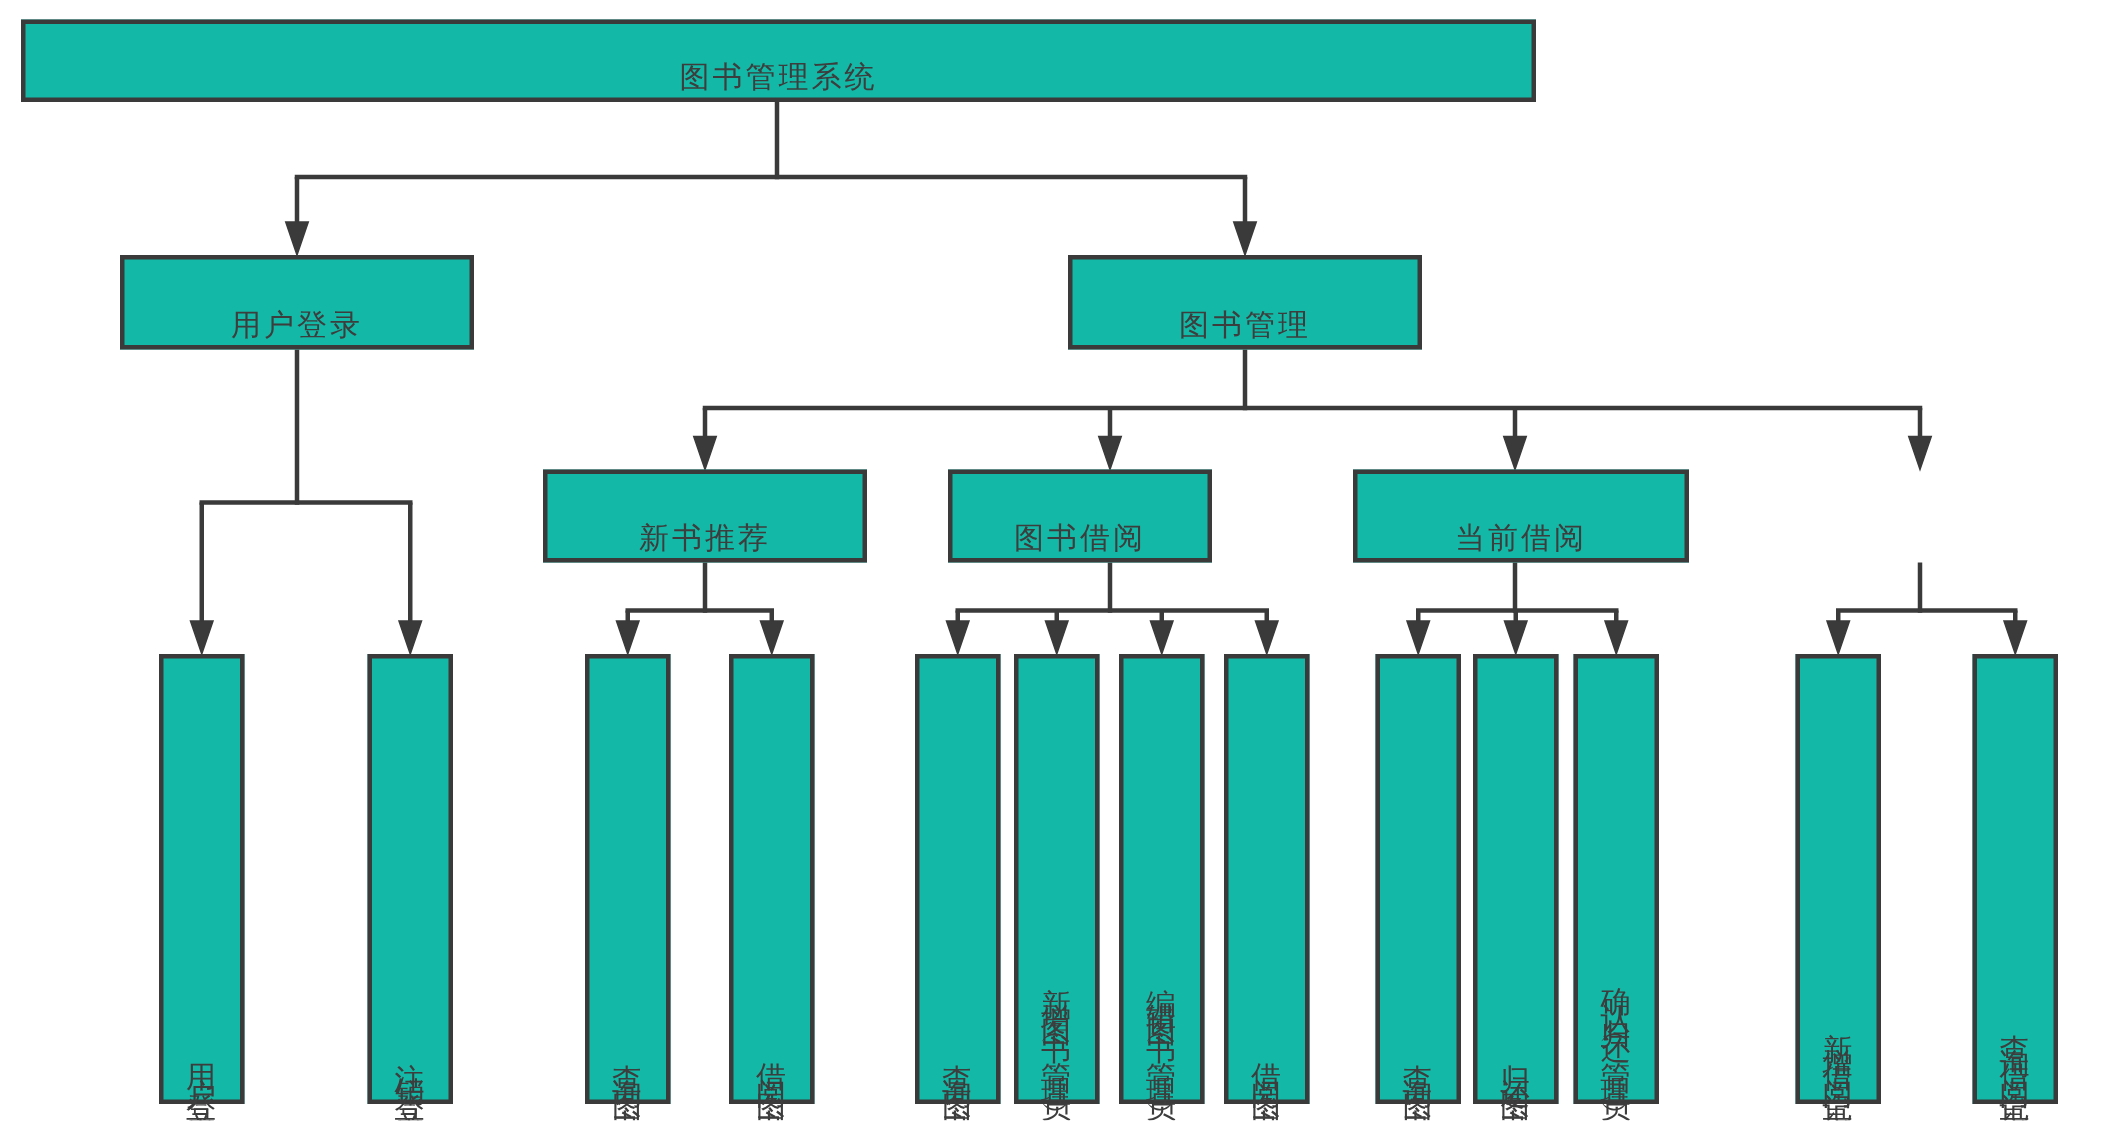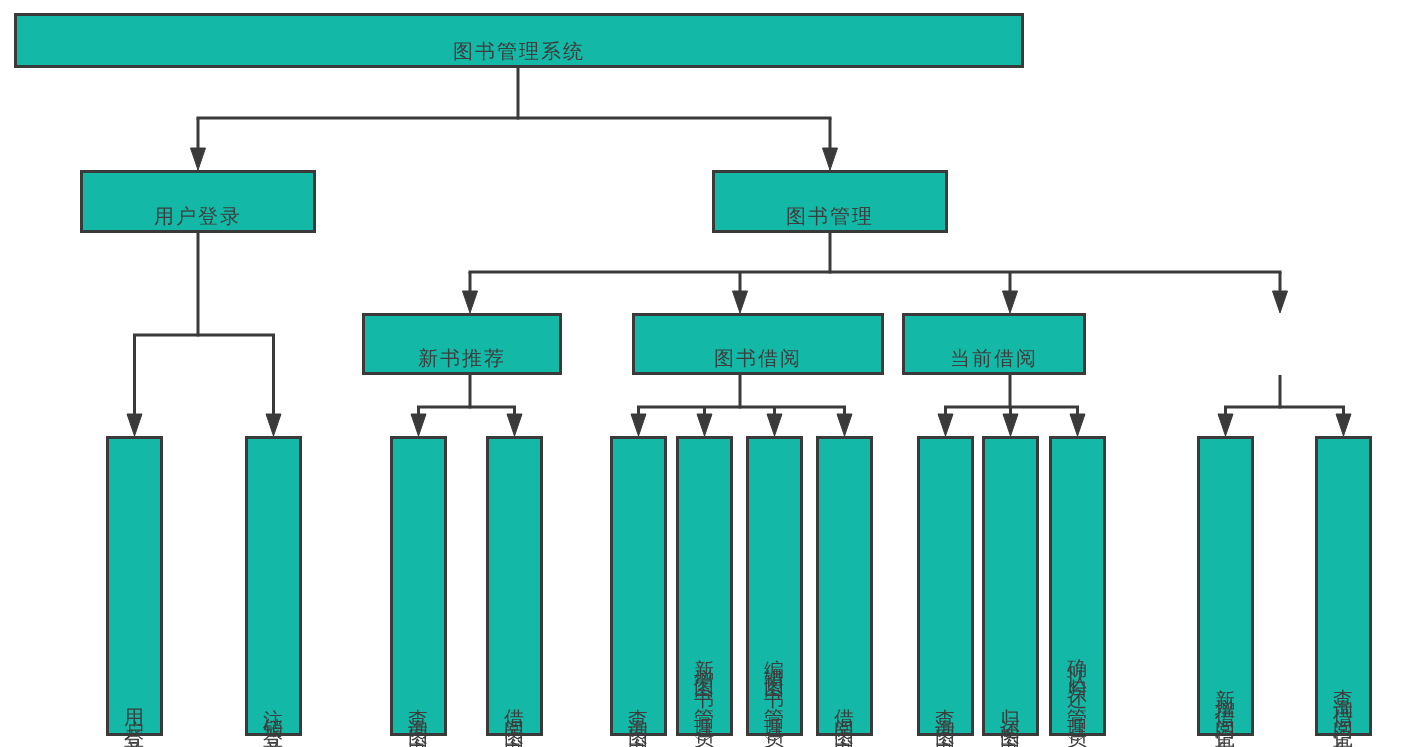--- a/index.html
+++ b/index.html
@@ -142,27 +142,27 @@
     <span>图书管理系统</span>
   </div>
 
   <div class="box box-h" style="left:80px; top:170px; width:236px; height:63px;">
     <span>用户登录</span>
   </div>
   <div class="box box-h" style="left:712px; top:170px; width:236px; height:63px;">
     <span>图书管理</span>
   </div>
 
-  <div class="box box-h" style="left:362px; top:313px; width:200px; height:62px;">
+  <div class="box box-h" style="left:362px; top:313px; width:216px; height:62px;">
     <span>新书推荐</span>
   </div>
-  <div class="box box-h" style="left:632px; top:313px; width:252px; height:62px;">
+  <div class="box box-h" style="left:632px; top:313px; width:176px; height:62px;">
     <span>图书借阅</span>
   </div>
-  <div class="box box-h" style="left:902px; top:313px; width:184px; height:62px;">
+  <div class="box box-h" style="left:902px; top:313px; width:224px; height:62px;">
     <span>当前借阅</span>
   </div>
 
   <div class="box box-v" style="left:106px; top:436px; width:57px; height:300px;">
     <span class="vtext">用户登录</span>
   </div>
   <div class="box box-v" style="left:245px; top:436px; width:57px; height:300px;">
     <span class="vtext">注销登录</span>
   </div>
 

